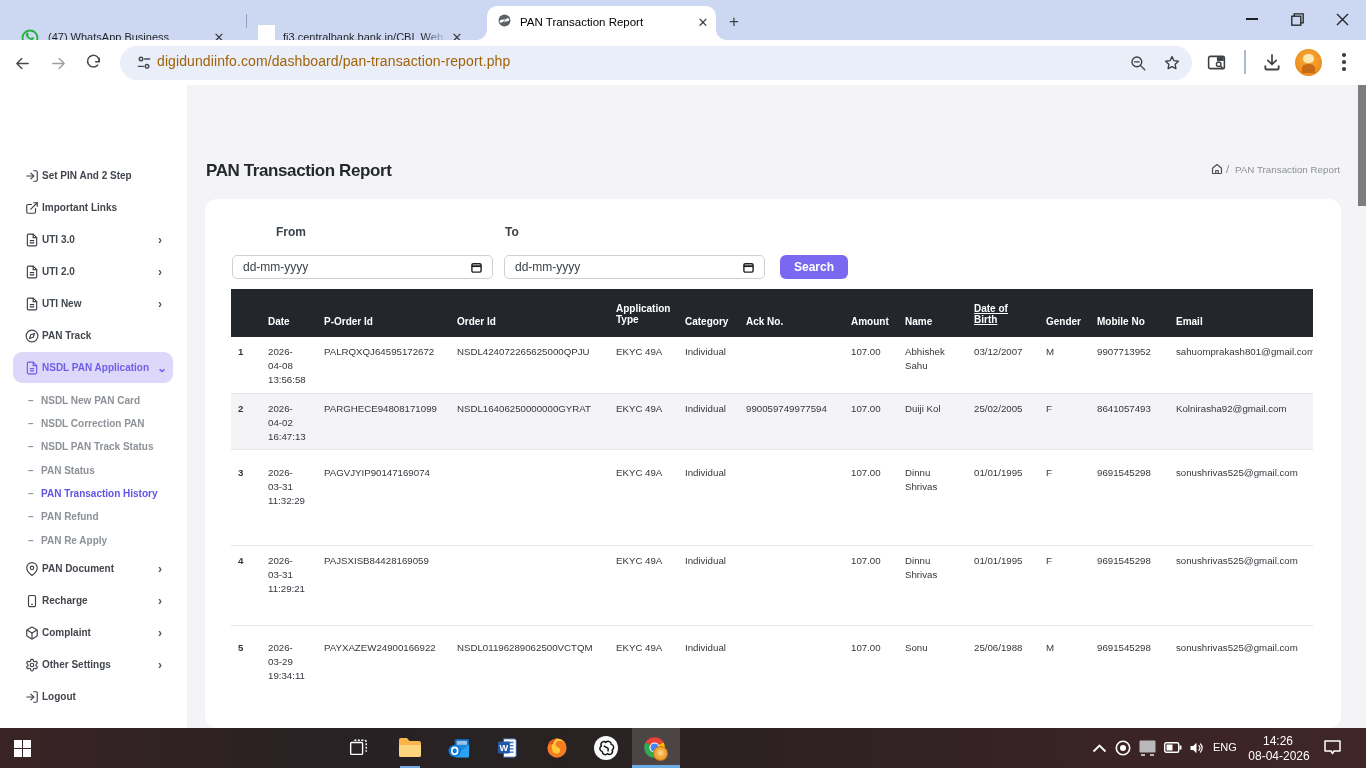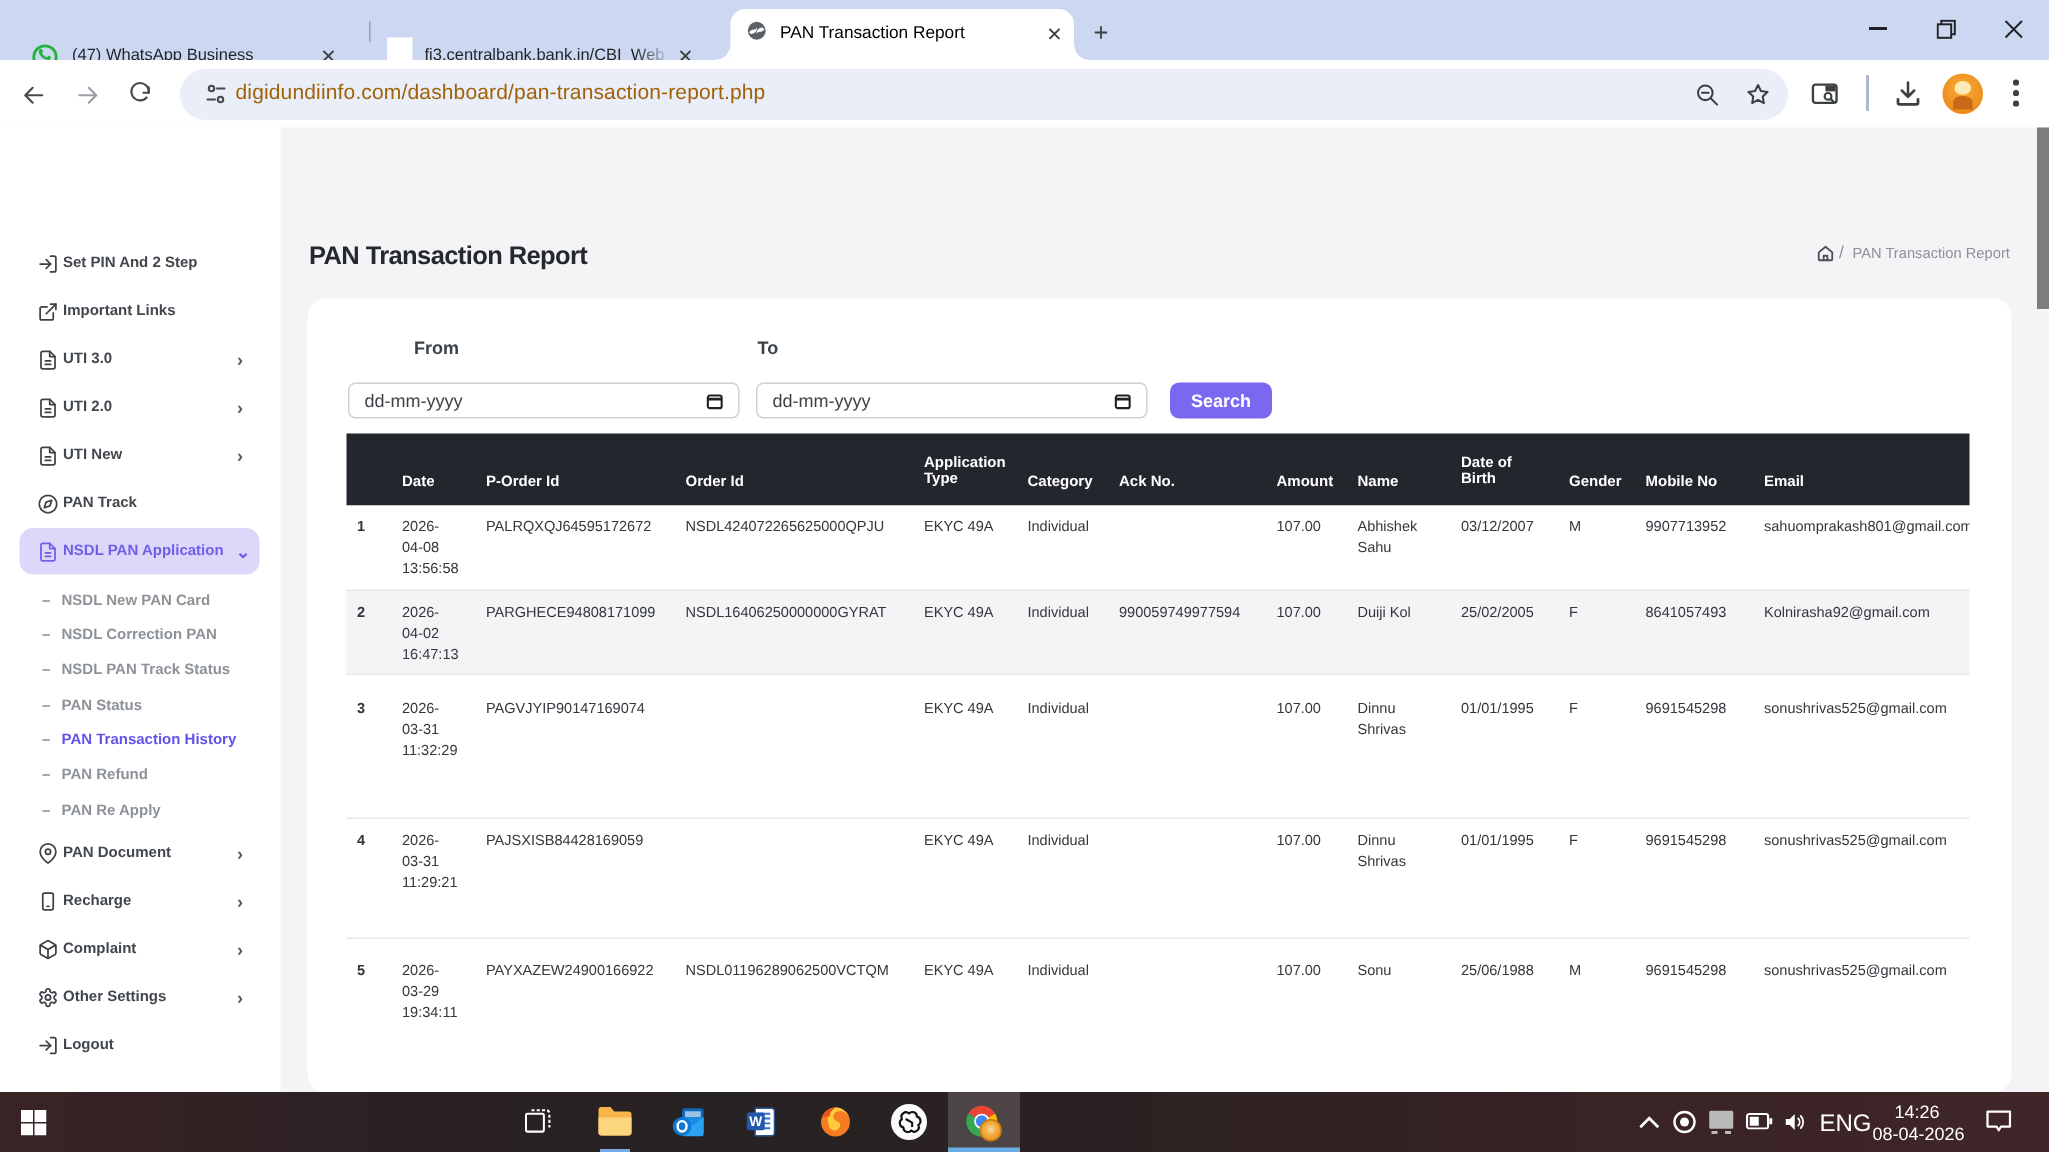--- a/index.html
+++ b/index.html
@@ -305,21 +305,21 @@
     <div id="searchbtn" class="abs">Search</div>
     <div id="thead" class="abs">
       <div class="hc" style="left:37px; top:27px;">Date</div>
       <div class="hc" style="left:93px; top:27px;">P-Order Id</div>
       <div class="hc" style="left:226px; top:27px;">Order Id</div>
       <div class="hc" style="left:385px; top:14px;">Application<br>Type</div>
       <div class="hc" style="left:454px; top:27px;">Category</div>
       <div class="hc" style="left:515px; top:27px;">Ack No.</div>
       <div class="hc" style="left:620px; top:27px;">Amount</div>
       <div class="hc" style="left:674px; top:27px;">Name</div>
-      <div class="hc" style="left:743px; top:14px;">Date of<br>Birth</div>
+      <div class="hc" style="left:743px; top:14px;text-decoration:underline;">Date of<br>Birth</div>
       <div class="hc" style="left:815px; top:27px;">Gender</div>
       <div class="hc" style="left:866px; top:27px;">Mobile No</div>
       <div class="hc" style="left:945px; top:27px;">Email</div>
     </div>
     <div class="trow abs" style="top:138px; height:57px;">
       <div class="cell num" style="left:7px;">1</div>
       <div class="cell" style="left:37px;">2026-<br>04-08<br>13:56:58</div>
       <div class="cell" style="left:93px;">PALRQXQJ64595172672</div>
       <div class="cell" style="left:226px;">NSDL424072265625000QPJU</div>
       <div class="cell" style="left:385px;">EKYC 49A</div>
@@ -465,19 +465,19 @@
     </svg>
   <svg class="abs" style="left:1164px; top:14px;" width="18" height="11" viewBox="0 0 18 11" fill="none" stroke="#fff" stroke-width="1.4">
       <rect x="0.7" y="0.7" width="14" height="9.6" rx="1.5"></rect>
       <path d="M16.5 3.5 v4" stroke-width="2"></path>
       <rect x="2.5" y="2.5" width="6" height="6" fill="#fff" stroke="none"></rect>
     </svg>
   <svg class="abs" style="left:1188px; top:12px;" width="17" height="16" viewBox="0 0 24 24" fill="#fff">
       <path d="M3 9 v6 h4 l5 5 V4 L7 9 Z"></path>
       <path d="M15.5 8.5 a5 5 0 0 1 0 7 M18 6 a8.5 8.5 0 0 1 0 12" stroke="#fff" stroke-width="1.8" fill="none" stroke-linecap="round"></path>
     </svg>
-  <div class="tray abs" style="left:1213px; top:13px; font-size:16px;">ENG</div>
+  <div class="tray abs" style="left:1213px; top:13px; font-size:11px;">ENG</div>
   <div class="tray abs" style="left:1255px; top:6px; width:46px; text-align:center; font-size:12px;">14:26</div>
   <div class="tray abs" style="left:1244px; top:21px; width:70px; text-align:center; font-size:12px;">08-04-2026</div>
   <svg class="abs" style="left:1324px; top:12px;" width="17" height="16" viewBox="0 0 17 16" fill="none" stroke="#fff" stroke-width="1.5">
       <path d="M1 1 H16 V11 H10 L8.5 13.5 L7 11 H1 Z" stroke-linejoin="round"></path>
     </svg>
 </div>
 
 </body></html>

